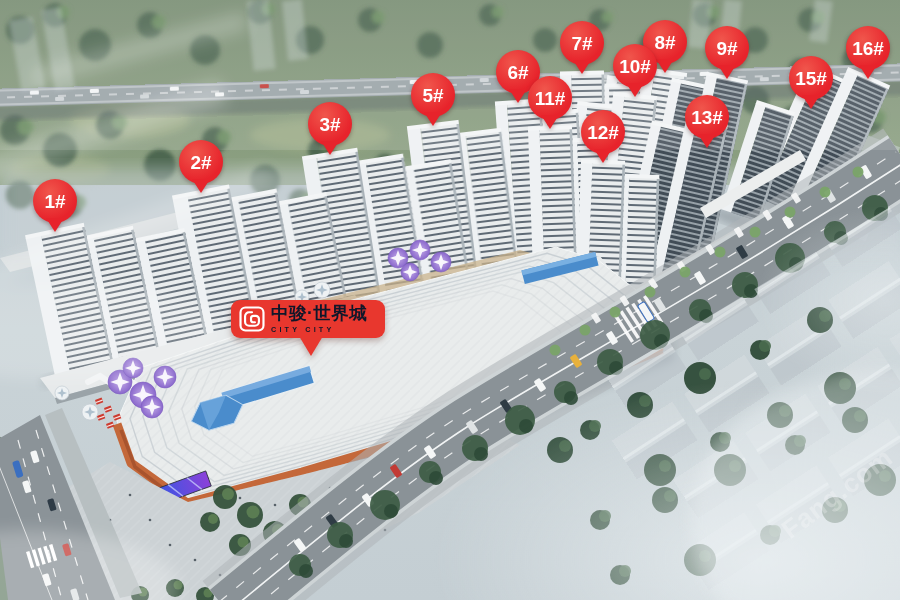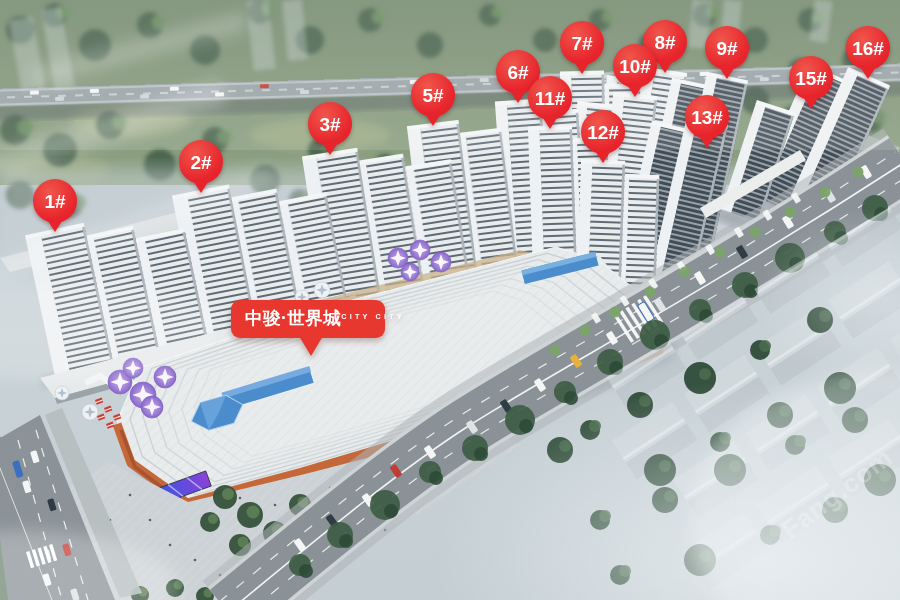--- a/index.html
+++ b/index.html
@@ -8,21 +8,21 @@
   #scene{position:absolute;left:0;top:0;}
   .marker{position:absolute;width:44px;text-align:center;filter:drop-shadow(0 2px 2px rgba(60,20,20,.35));z-index:30;cursor:pointer;}
   .balloon{width:44px;height:44px;border-radius:50%;display:flex;align-items:center;justify-content:center;}
   .balloon span{color:#fff;font-size:19px;font-weight:bold;letter-spacing:0;line-height:1;}
   .tail{width:0;height:0;margin:-5px auto 0;border-left:9px solid transparent;border-right:9px solid transparent;border-top:14px solid #e7232b;}
   #logo{position:absolute;left:231px;top:300px;width:154px;height:38px;border-radius:9px;
         display:flex;align-items:center;gap:6px;padding:0 8px;box-sizing:border-box;z-index:40;
         filter:drop-shadow(0 3px 3px rgba(80,20,10,.3));}
   #logo .tail2{position:absolute;left:68px;top:36px;width:0;height:0;
         border-left:12px solid transparent;border-right:12px solid transparent;border-top:20px solid #e8372e;}
-  #logo .txt{display:flex;flex-direction:row;line-height:1;color:#ffffff;}
+  #logo .txt{display:flex;flex-direction:column;line-height:1;color:#0f172a;}
   #logo .cn{font-size:17.5px;font-weight:bold;letter-spacing:.5px;white-space:nowrap;}
   #logo .en{font-size:7.2px;font-weight:bold;letter-spacing:3.2px;margin-top:3px;white-space:nowrap;}
   #wm{position:absolute;left:772px;top:478px;z-index:50;transform:rotate(-37deg);
       color:rgba(255,255,255,.25);font-size:26px;font-weight:bold;letter-spacing:1px;pointer-events:none;}
 </style>
 </head>
 <body>
 
 <div id="stage">
 

